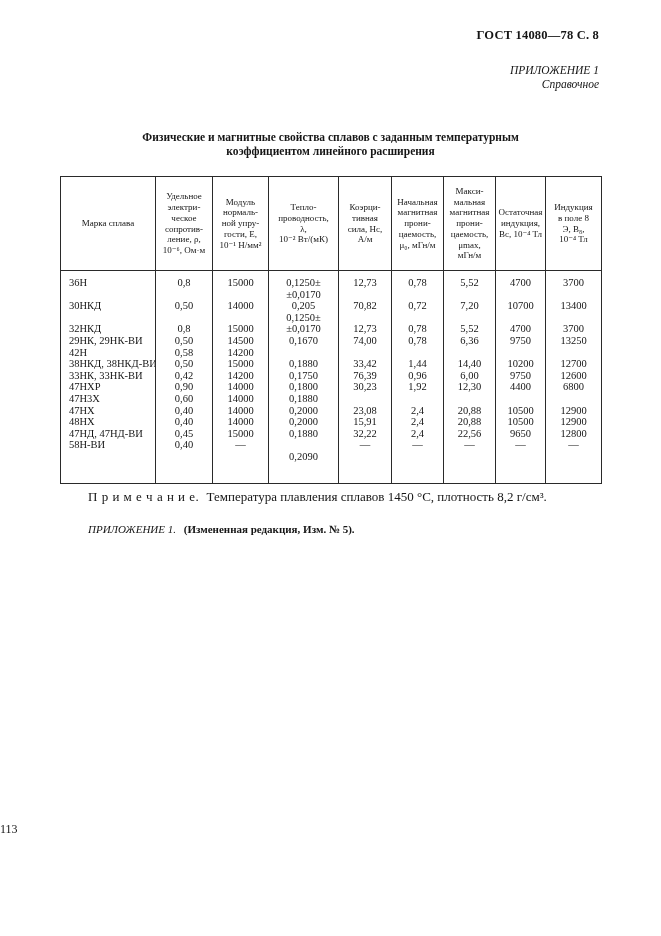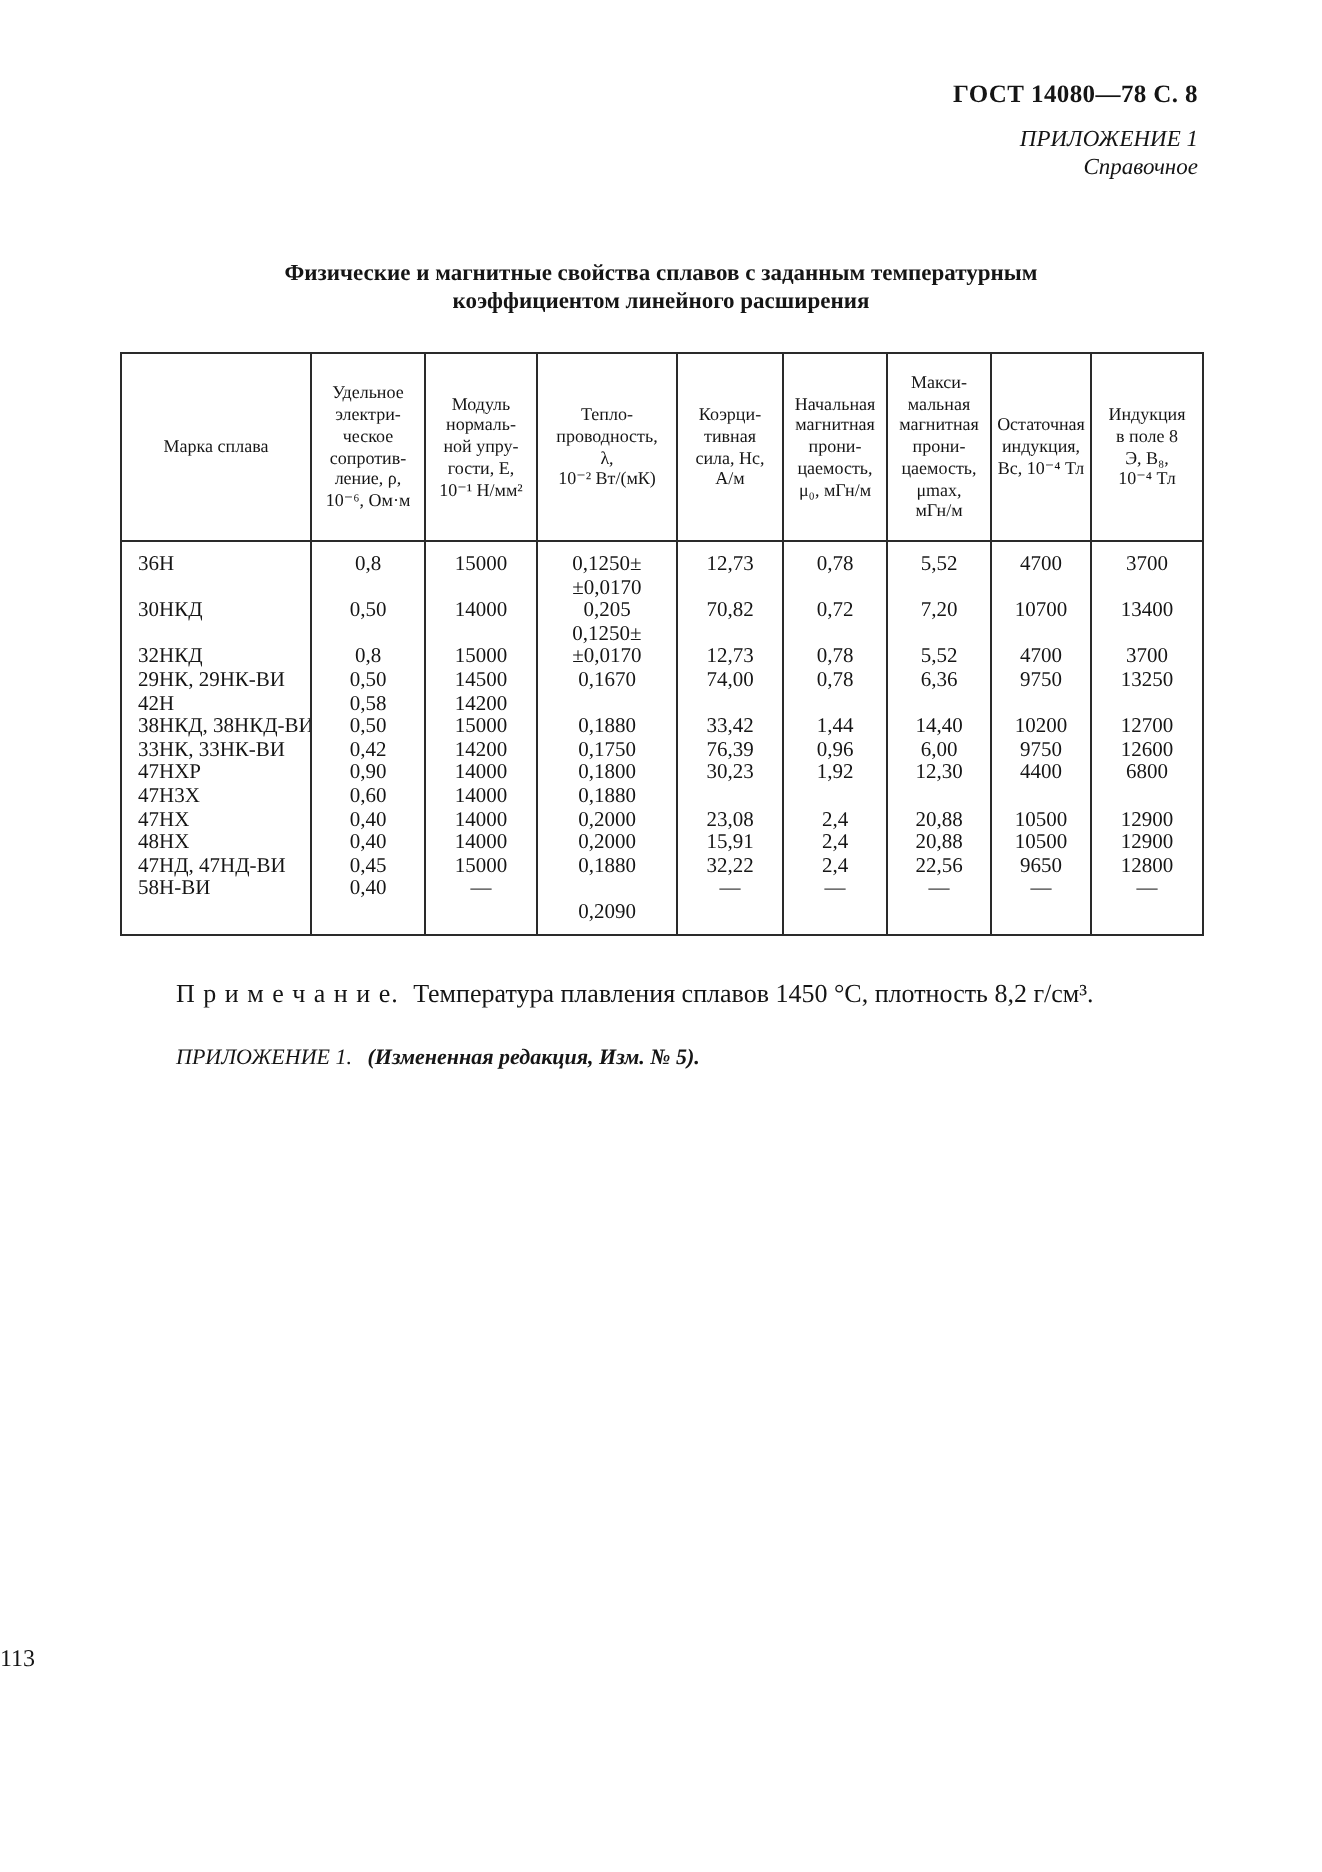--- a/index.html
+++ b/index.html
@@ -3,21 +3,21 @@
 <meta charset="utf-8">
 <style>
   * { margin:0; padding:0; box-sizing:border-box; }
   html,body { background:#ffffff; }
   body { width:661px; height:936px; overflow:hidden; }
   .page {
     position:relative; width:661px; height:936px; background:#ffffff;
     font-family:"Liberation Serif","DejaVu Serif",serif; color:#151515;
   }
   .doc-ref {
-    position:absolute; top:40px; right:62px;
+    position:absolute; top:28px; right:62px;
     font-weight:bold; font-size:12.5px; letter-spacing:.2px;
   }
   .appendix {
     position:absolute; top:64px; right:62px;
     text-align:right; font-style:italic; font-size:11.5px; line-height:13.5px;
   }
   .title {
     position:absolute; top:130px; left:110px; width:441px;
     text-align:center; font-weight:bold; font-size:11.5px; line-height:14px;
   }
@@ -32,41 +32,41 @@
     text-align:center; vertical-align:middle;
     white-space:pre-line; padding:2px 1px; height:94px;
   }
   table.props td {
     border-left:1px solid #2a2a2a; border-right:1px solid #2a2a2a;
     font-size:10.5px; line-height:11.6px; text-align:center;
     padding:0 2px; white-space:nowrap; overflow:hidden;
   }
   table.props td:first-child { text-align:left; padding-left:8px; }
   table.props tbody tr:first-child td { padding-top:6px; }
-  table.props tbody tr:last-child td { padding-bottom:4px; }
+  table.props tbody tr:last-child td { padding-bottom:20px; }
   table.props th:nth-child(1){ width:95px; }
   table.props th:nth-child(2){ width:57px; }
   table.props th:nth-child(3){ width:56px; }
   table.props th:nth-child(4){ width:70px;text-align:center; }
   table.props th:nth-child(5){ width:53px; }
   table.props th:nth-child(6){ width:52px; }
   table.props th:nth-child(7){ width:52px; }
   table.props th:nth-child(8){ width:50px; }
   table.props th:nth-child(9){ width:56px; }
   .note {
     position:absolute; top:490px; left:60px; width:541px;
     font-size:13px; line-height:13.5px; text-indent:28px;
   }
   .note .note-label { letter-spacing:.5px; margin-right:4px; }
   .amendment {
     position:absolute; top:523px; left:88px; width:513px;
     font-size:11px; line-height:13.5px;
   }
   .amendment .am-italic { font-style:italic; margin-right:5px; }
-  .amendment .am-bold { font-weight:bold;font-style:italic; }
+  .amendment .am-bold { font-weight:bold; }
   .page-number {
     position:absolute; top:822px; left:0; width:614px;
     text-align:left; font-size:12px;
   }
 </style>
 </head>
 <body>
 
 <div class="page">
 

